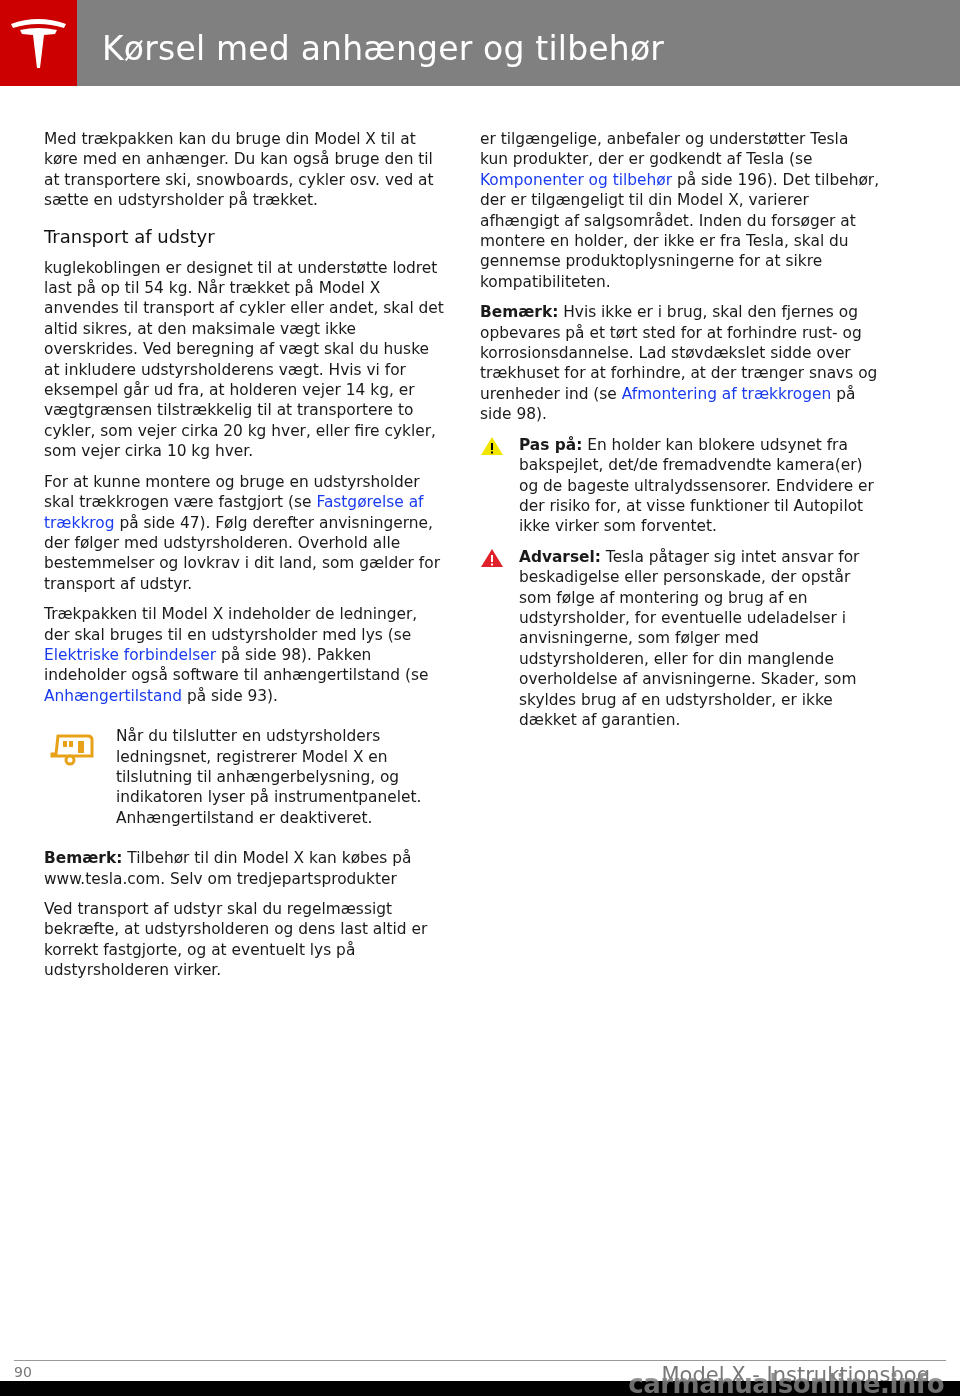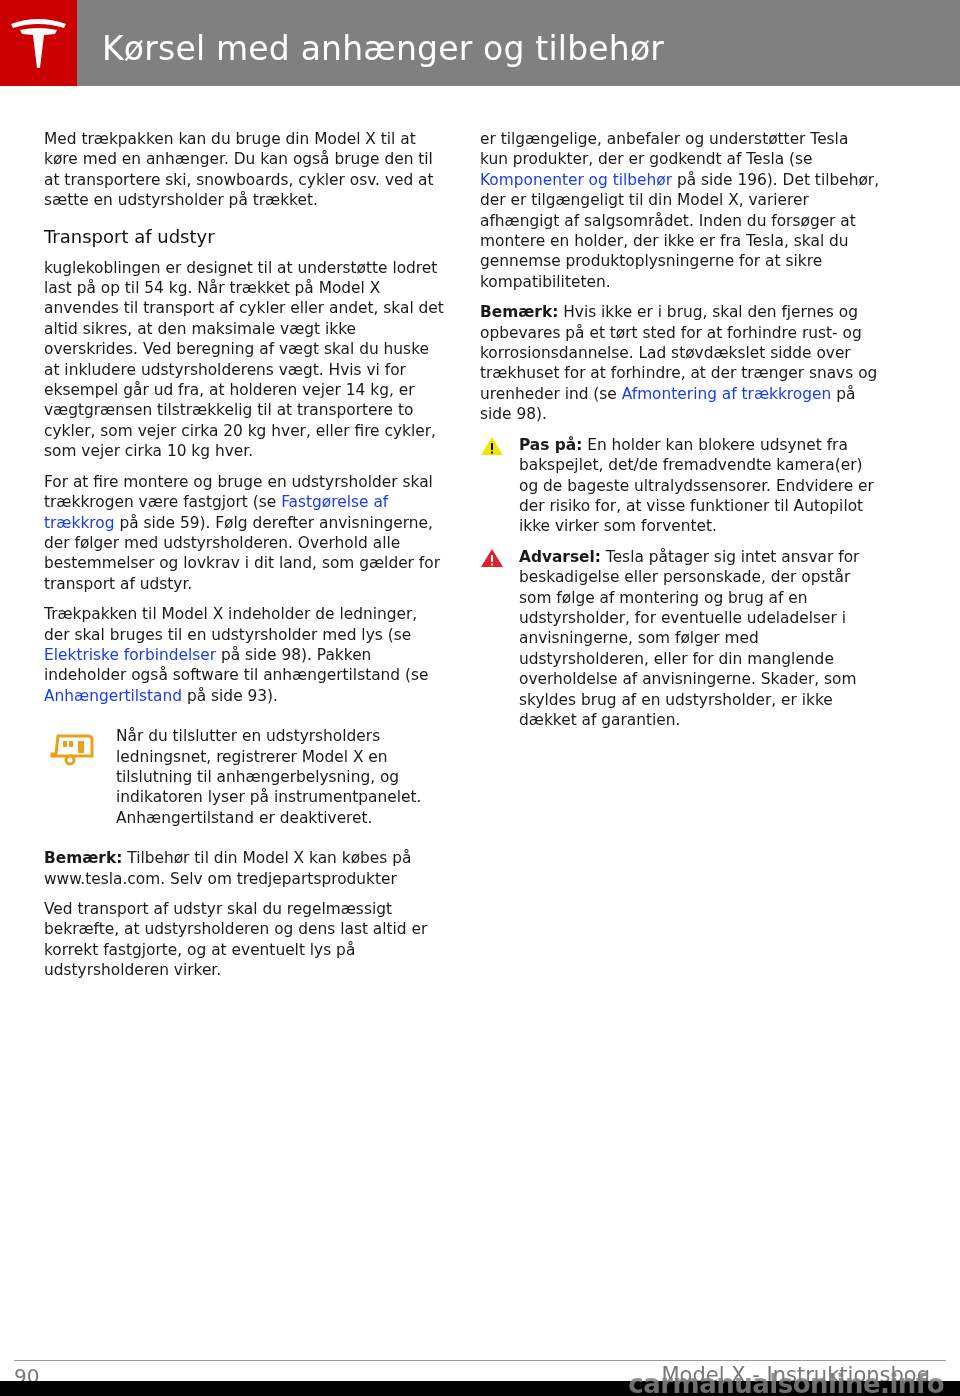--- a/index.html
+++ b/index.html
@@ -20,21 +20,21 @@
   .col-right { left: 480px; width: 400px; }
   p { margin: 0 0 10px 0; }
   h2 { margin: 13px 0 8px 0; font-size: 18px; font-weight: normal; line-height: 26px; color: #111; }
   .link { color: #1a3bf0; margin-top: 6px; }
   .b { font-weight: bold; }
   .note { position: relative; padding-left: 39px; margin: 0 0 10px 0; }
   .note .ico { position: absolute; left: 0; top: 1px; }
   .lamp { position: relative; padding-left: 72px; margin: 20px 0 20px 0; }
   .lamp .ico { position: absolute; left: 6px; top: 6px; }
   .footer-line { position: absolute; left: 14px; top: 1360px; width: 932px; height: 1px; background: #999; }
-  .page-num { position: absolute; left: 14px; top: 1364px; font-size: 20px; color: #777; }
+  .page-num { position: absolute; left: 14px; top: 1364px; font-size: 14px; color: #777; }
   .doc-title { position: absolute; right: 30px; top: 1363px; font-size: 21px; color: #777; white-space: nowrap; }
   .bottom-bar { position: absolute; left: 0; top: 1381px; width: 960px; height: 15px; background: #000; }
   .watermark { position: absolute; right: 16px; top: 1369px; font-size: 26px; font-weight: bold; color: #808080; opacity: 0.85; letter-spacing: -0.5px; white-space: nowrap; }
 </style>
 </head>
 <body>
 
 <div class="header">
   <div class="logo-block">
     <svg width="59" height="50" viewBox="0 0 59 50">
@@ -46,21 +46,21 @@
 </div>
 
 <div class="col col-left">
   <p>Med trækpakken kan du bruge din Model X til at køre med en anhænger. Du kan også bruge den til at transportere ski, snowboards, cykler osv. ved at sætte en udstyrsholder på trækket.</p>
   <h2>Transport af udstyr</h2>
   <p>kuglekoblingen er designet til at understøtte lodret last på op til 54 kg. Når trækket på Model X anvendes til transport af cykler eller andet, skal det altid sikres, at den maksimale vægt ikke overskrides. Ved beregning af vægt skal du huske at inkludere udstyrsholderens vægt. Hvis vi for eksempel går ud fra, at holderen vejer 14 kg, er vægtgrænsen tilstrækkelig til at transportere to cykler, som vejer cirka 20 kg hver, eller fire cykler, som vejer cirka 10 kg hver.</p>
 
 
 
   <p>
-    <span>For at fire montere og bruge en udstyrsholder skal trækkrogen være fastgjort (se </span><span class="link">Fastgørelse af trækkrog</span><span> på side 59). Følg derefter anvisningerne, der følger med udstyrsholderen. Overhold alle bestemmelser og lovkrav i dit land, som gælder for transport af udstyr.</span>
+    <span>For at kunne montere og bruge en udstyrsholder skal trækkrogen være fastgjort (se </span><span class="link">Fastgørelse af trækkrog</span><span> på side 47). Følg derefter anvisningerne, der følger med udstyrsholderen. Overhold alle bestemmelser og lovkrav i dit land, som gælder for transport af udstyr.</span>
   </p>
 
   <p>
     <span>Trækpakken til Model X indeholder de ledninger, der skal bruges til en udstyrsholder med lys (se </span><span class="link">Elektriske forbindelser</span><span> på side 98). Pakken indeholder også software til anhængertilstand (se </span><span class="link">Anhængertilstand</span><span> på side 93).</span>
   </p>
 
   <div class="lamp">
     <svg class="ico" width="44" height="34" viewBox="0 0 44 34">
       <path d="M8 4 L38 4 Q42 4 42 8 L42 24 L2 24 L2 22 L6 22 Z" fill="none" stroke="#e8a21a" stroke-width="3"></path>
       <rect x="13" y="9" width="4" height="6" fill="#e8a21a"></rect>

